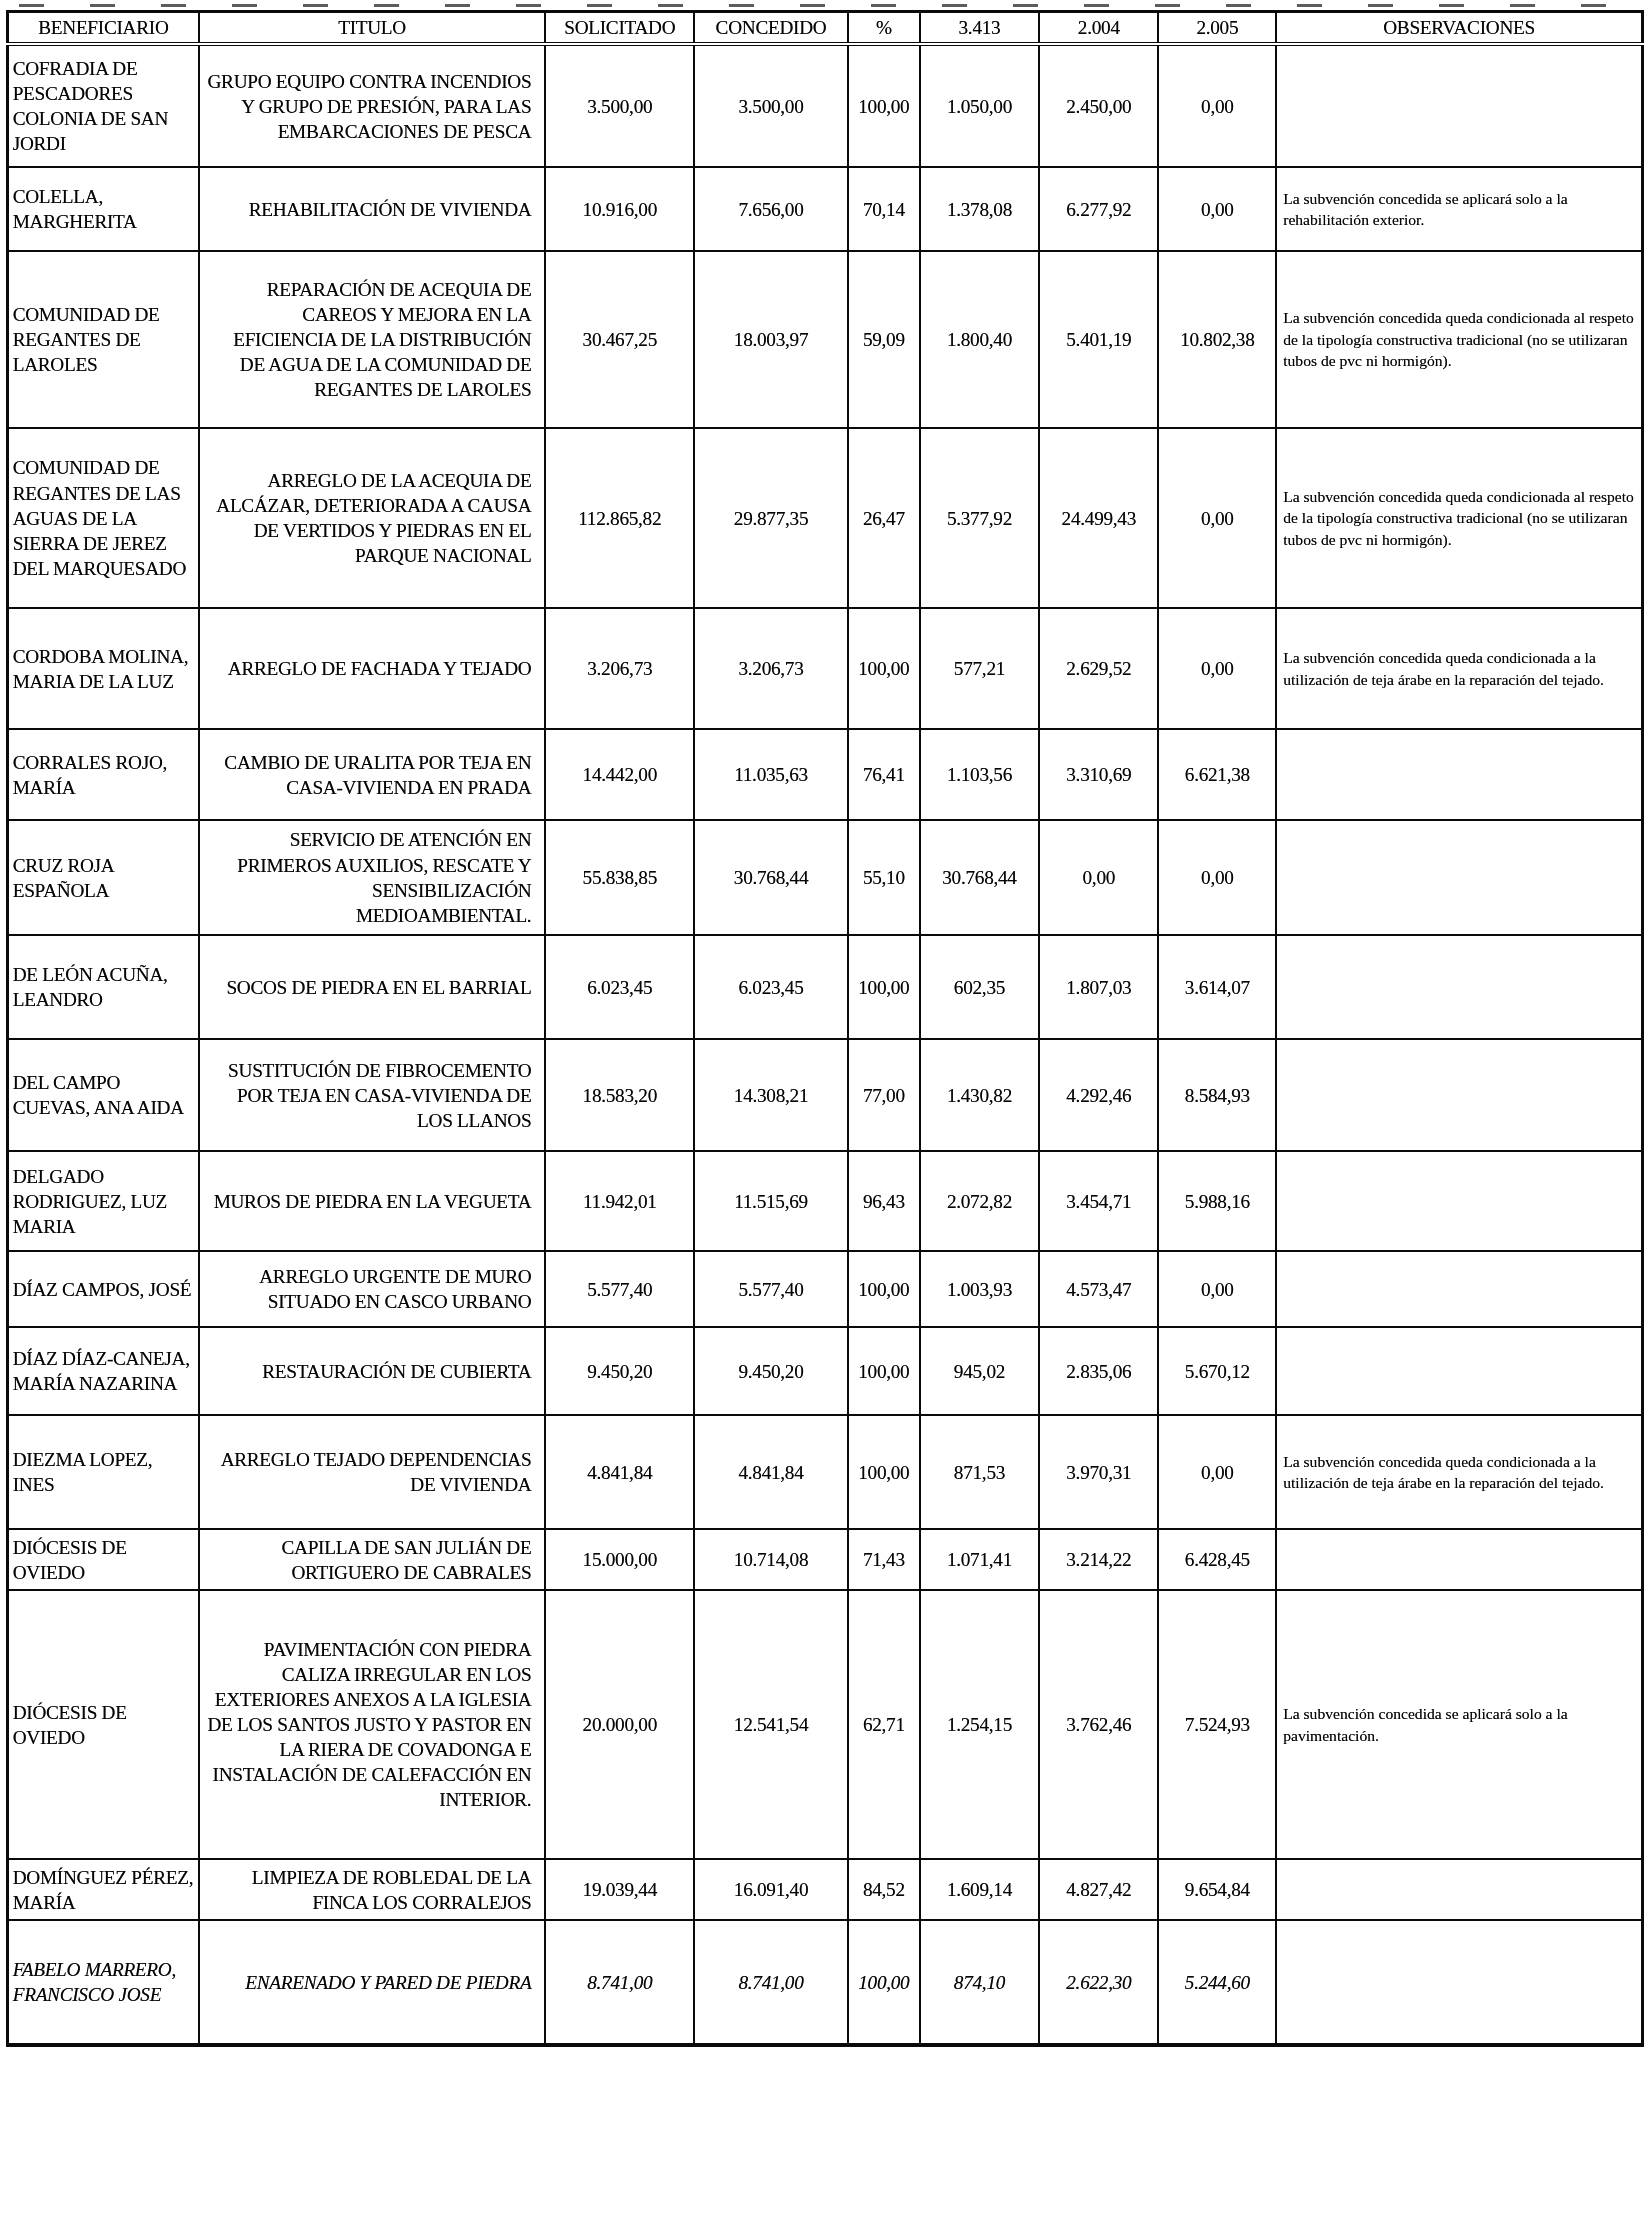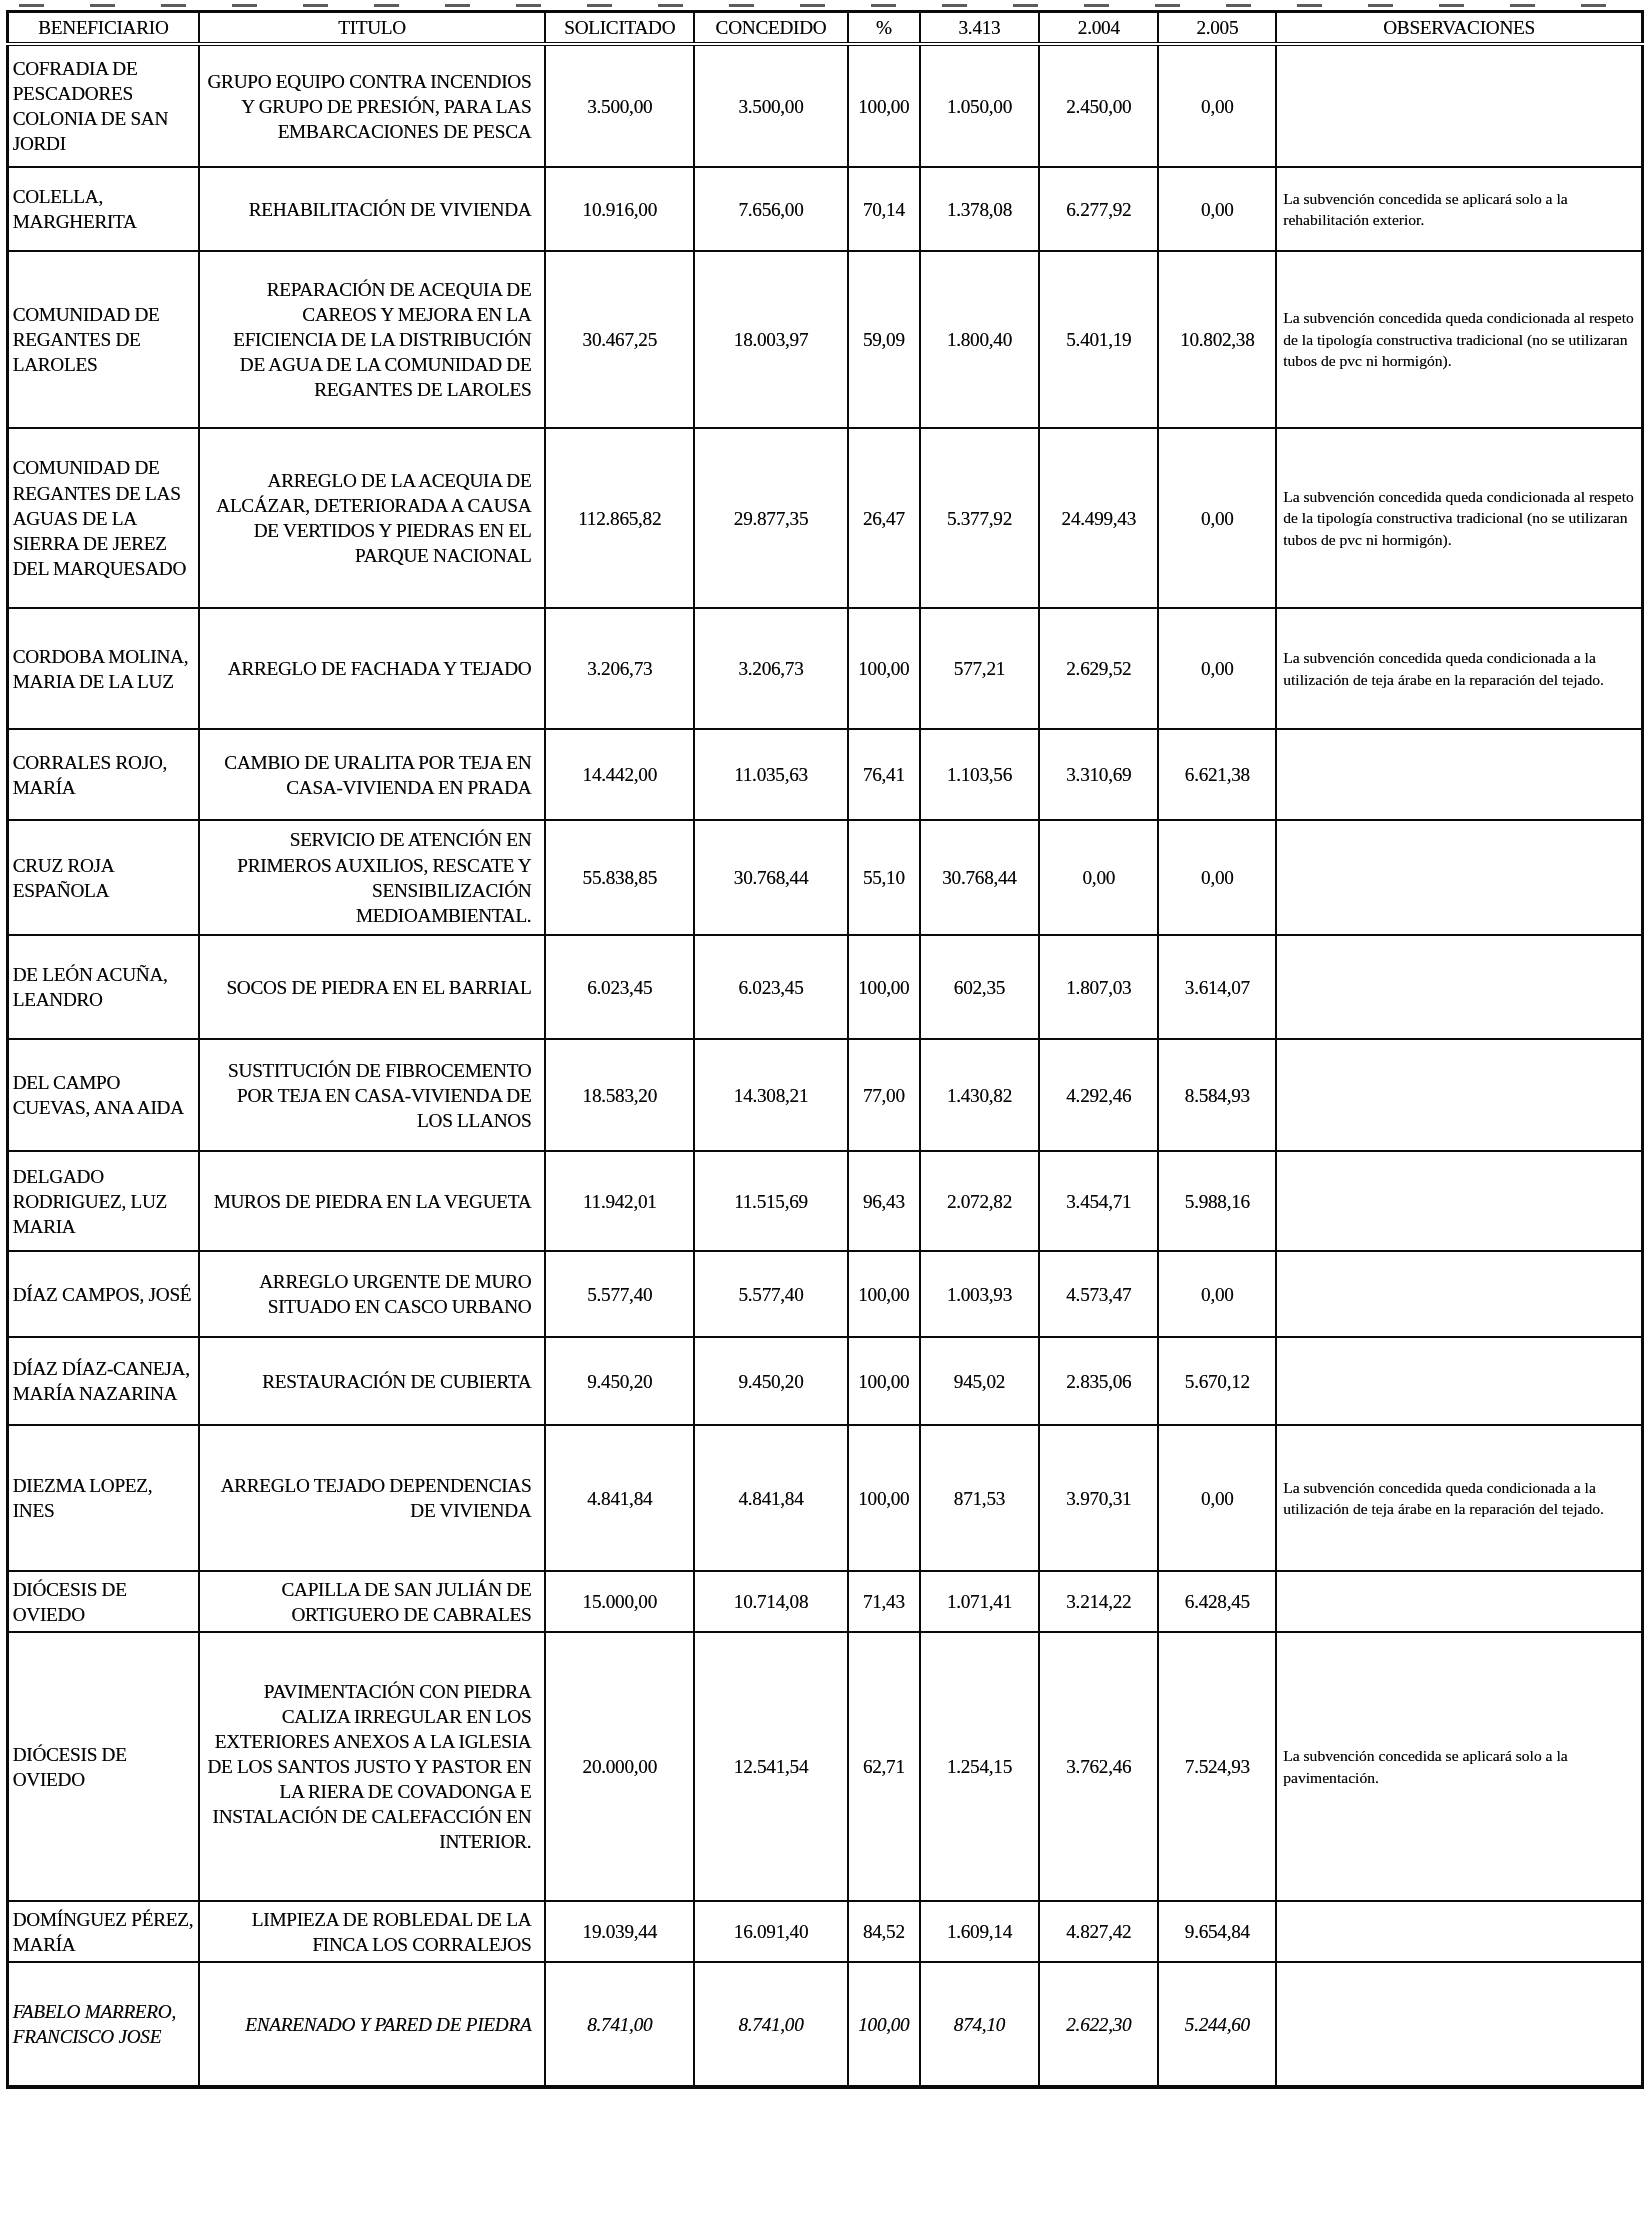--- a/index.html
+++ b/index.html
@@ -218,21 +218,21 @@
           <td class="col-beneficiario">DELGADO RODRIGUEZ, LUZ MARIA</td>
           <td class="col-titulo">MUROS DE PIEDRA EN LA VEGUETA</td>
           <td class="col-solicitado">11.942,01</td>
           <td class="col-concedido">11.515,69</td>
           <td class="col-pct">96,43</td>
           <td class="col-y2003">2.072,82</td>
           <td class="col-y2004">3.454,71</td>
           <td class="col-y2005">5.988,16</td>
           <td class="col-observaciones"></td>
         </tr>
-        <tr style="height: 86px;">
+        <tr style="height: 76px;">
           <td class="col-beneficiario">DÍAZ CAMPOS, JOSÉ</td>
           <td class="col-titulo">ARREGLO URGENTE DE MURO SITUADO EN CASCO URBANO</td>
           <td class="col-solicitado">5.577,40</td>
           <td class="col-concedido">5.577,40</td>
           <td class="col-pct">100,00</td>
           <td class="col-y2003">1.003,93</td>
           <td class="col-y2004">4.573,47</td>
           <td class="col-y2005">0,00</td>
           <td class="col-observaciones"></td>
         </tr>
@@ -240,21 +240,21 @@
           <td class="col-beneficiario">DÍAZ DÍAZ-CANEJA, MARÍA NAZARINA</td>
           <td class="col-titulo">RESTAURACIÓN DE CUBIERTA</td>
           <td class="col-solicitado">9.450,20</td>
           <td class="col-concedido">9.450,20</td>
           <td class="col-pct">100,00</td>
           <td class="col-y2003">945,02</td>
           <td class="col-y2004">2.835,06</td>
           <td class="col-y2005">5.670,12</td>
           <td class="col-observaciones"></td>
         </tr>
-        <tr style="height: 146px;">
+        <tr style="height: 114px;">
           <td class="col-beneficiario">DIEZMA LOPEZ, INES</td>
           <td class="col-titulo">ARREGLO TEJADO DEPENDENCIAS DE VIVIENDA</td>
           <td class="col-solicitado">4.841,84</td>
           <td class="col-concedido">4.841,84</td>
           <td class="col-pct">100,00</td>
           <td class="col-y2003">871,53</td>
           <td class="col-y2004">3.970,31</td>
           <td class="col-y2005">0,00</td>
           <td class="col-observaciones">La subvención concedida queda condicionada a la utilización de teja árabe en la reparación del tejado.</td>
         </tr>

